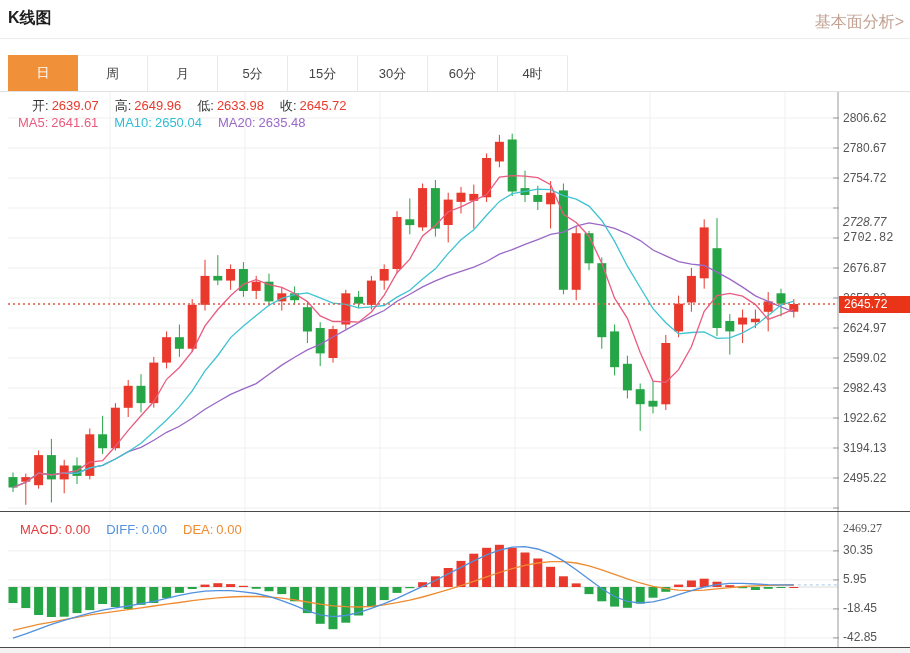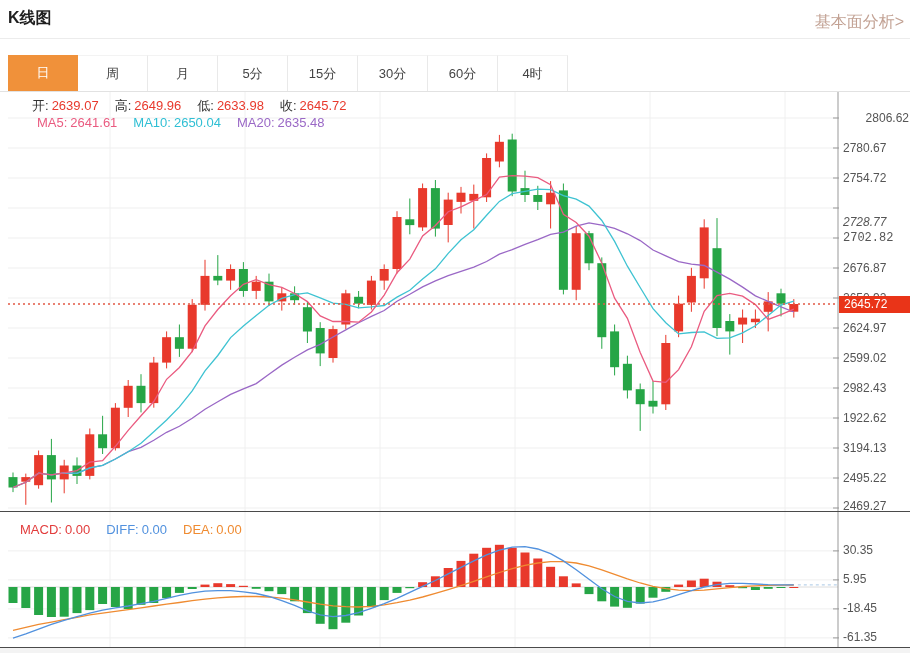--- a/index.html
+++ b/index.html
@@ -15,21 +15,21 @@
   .tabs-border{position:absolute;left:0;top:91px;width:910px;height:1px;background:#e2e2e2;}
   svg{position:absolute;left:0;display:block;}
   #main-chart{top:92px;}
   #macd-chart{top:512px;}
   .panel-div{position:absolute;left:0;width:910px;height:1px;background:#4a4a4a;}
   #div-mid{top:511px;}
   #div-bot{top:647px;}
   .footstrip{position:absolute;left:0;top:648px;width:910px;height:5px;background:#f3f3f3;}
   .legend{position:absolute;font-size:13px;white-space:nowrap;z-index:3;}
   #legend-ohlc{left:32px;top:97px;}
-  #legend-ma{left:18px;top:115px;margin-left:19px;}
+  #legend-ma{left:18px;top:115px;}
   #legend-macd{left:20px;top:522px;}
   .lg-l{margin-left:16px;}
   .legend .lg-l:first-child{margin-left:0;}
   .lg-v{margin-left:3px;}
   .axis-lab{position:absolute;left:843px;font-size:12px;color:#555;width:66px;z-index:1;}
   .price-tag{position:absolute;left:839px;top:296px;width:71px;height:17px;background:#e93418;
              color:#fff;font-size:12px;line-height:17px;padding-left:5px;box-sizing:border-box;z-index:2;}
 </style>
 </head>
 <body>
@@ -300,34 +300,34 @@
     <rect x="789.3" y="75.0" width="9" height="1.0" fill="#e8392c"></rect>
     <polyline points="13.0,118.4 25.8,115.4 38.6,112.4 51.4,110.1 64.2,107.7 77.0,105.3 89.8,102.9 102.6,101.1 115.4,99.4 128.2,97.6 141.0,95.8 153.8,94.0 166.6,92.2 179.4,90.5 192.2,88.7 205.0,87.1 217.8,85.9 230.6,85.0 243.4,84.5 256.2,84.5 269.0,85.0 281.8,86.2 294.6,87.8 307.4,90.0 320.2,92.1 333.0,93.8 345.8,94.7 358.6,95.0 371.4,94.3 384.2,92.8 397.0,90.7 409.8,88.1 422.6,85.0 435.4,81.4 448.2,77.6 461.0,73.6 473.8,69.3 486.6,64.8 499.4,60.5 512.2,56.7 525.0,53.4 537.8,51.0 550.6,49.6 563.4,49.6 576.2,51.0 589.0,53.8 601.8,57.9 614.6,62.4 627.4,66.9 640.2,71.0 653.0,74.3 665.8,76.7 678.6,78.1 691.4,78.6 704.2,78.1 717.0,76.9 729.8,75.7 742.6,74.5 755.4,73.8 768.2,73.3 781.0,73.1 793.8,73.0" fill="none" stroke="#ef8b31" stroke-width="1.3"></polyline>
     <polyline points="13.0,126.1 25.8,121.9 38.6,117.2 51.4,112.4 64.2,108.3 77.0,104.7 89.8,101.1 102.6,98.2 115.4,95.8 128.2,94.0 141.0,91.6 153.8,89.3 166.6,86.3 179.4,83.3 192.2,80.9 205.0,79.2 217.8,78.6 230.6,78.6 243.4,79.8 256.2,81.5 269.0,84.5 281.8,88.7 294.6,93.4 307.4,98.8 320.2,102.9 333.0,104.7 345.8,103.5 358.6,100.6 371.4,96.4 384.2,91.6 397.0,86.3 409.8,80.3 422.6,74.4 435.4,68.5 448.2,61.9 461.0,55.4 473.8,48.9 486.6,42.9 499.4,38.2 512.2,35.2 525.0,34.6 537.8,37.0 550.6,41.7 563.4,48.9 576.2,57.8 589.0,67.3 601.8,76.8 614.6,84.5 627.4,89.3 640.2,91.0 653.0,89.9 665.8,86.9 678.6,82.7 691.4,78.6 704.2,75.0 717.0,72.6 729.8,71.4 742.6,71.4 755.4,72.0 768.2,72.6 781.0,72.9 793.8,72.9" fill="none" stroke="#5191de" stroke-width="1.3"></polyline>
     <line x1="797.8" y1="72.9" x2="838" y2="72.9" stroke="#a9c8e5" stroke-dasharray="3,3"></line>
   </svg>
 <div class="legend" id="legend-macd"><span class="lg-l" style="color: rgb(226, 60, 60);">MACD:</span><span class="lg-v" style="color: rgb(226, 60, 60);">0.00</span><span class="lg-l" style="color: rgb(81, 145, 222);">DIFF:</span><span class="lg-v" style="color: rgb(81, 145, 222);">0.00</span><span class="lg-l" style="color: rgb(239, 139, 49);">DEA:</span><span class="lg-v" style="color: rgb(239, 139, 49);">0.00</span></div>
 <div class="panel-div" id="div-bot"></div>
 <div class="footstrip"></div>
 
 <div id="main-axis-labels">
-    <div class="axis-lab" style="top: 110.5px; text-align: right;">2806.62</div>
+    <div class="axis-lab" style="top: 110.5px;">2806.62</div>
     <div class="axis-lab" style="top: 140.5px;">2780.67</div>
     <div class="axis-lab" style="top: 170.5px;">2754.72</div>
     <div class="axis-lab" style="top: 215px; font-style: italic;">2728.77</div>
     <div class="axis-lab" style="top: 230.5px; font-family: Liberation Mono, monospace;">2702.82</div>
     <div class="axis-lab" style="top: 260.5px;">2676.87</div>
     <div class="axis-lab" style="top: 290.5px;">2650.92</div>
     <div class="axis-lab" style="top: 320.5px;">2624.97</div>
     <div class="axis-lab" style="top: 350.5px;">2599.02</div>
     <div class="axis-lab" style="top: 380.5px;">2982.43</div>
     <div class="axis-lab" style="top: 410.5px;">1922.62</div>
     <div class="axis-lab" style="top: 440.5px;">3194.13</div>
     <div class="axis-lab" style="top: 470.5px;">2495.22</div>
-    <div class="axis-lab" style="top: 499px;">2469.27</div>
+    <div class="axis-lab" style="top: 521px; font-family: Liberation Serif, serif;">2469.27</div>
   </div>
 <div id="macd-axis-labels">
     <div class="axis-lab" style="top: 543.428px;">30.35</div>
     <div class="axis-lab" style="top: 572.428px;">5.95</div>
     <div class="axis-lab" style="top: 601.428px;">-18.45</div>
-    <div class="axis-lab" style="top: 630.428px;">-61.35</div>
+    <div class="axis-lab" style="top: 630.428px;">-42.85</div>
   </div>
 <div class="price-tag">2645.72</div>
 
 </body></html>

